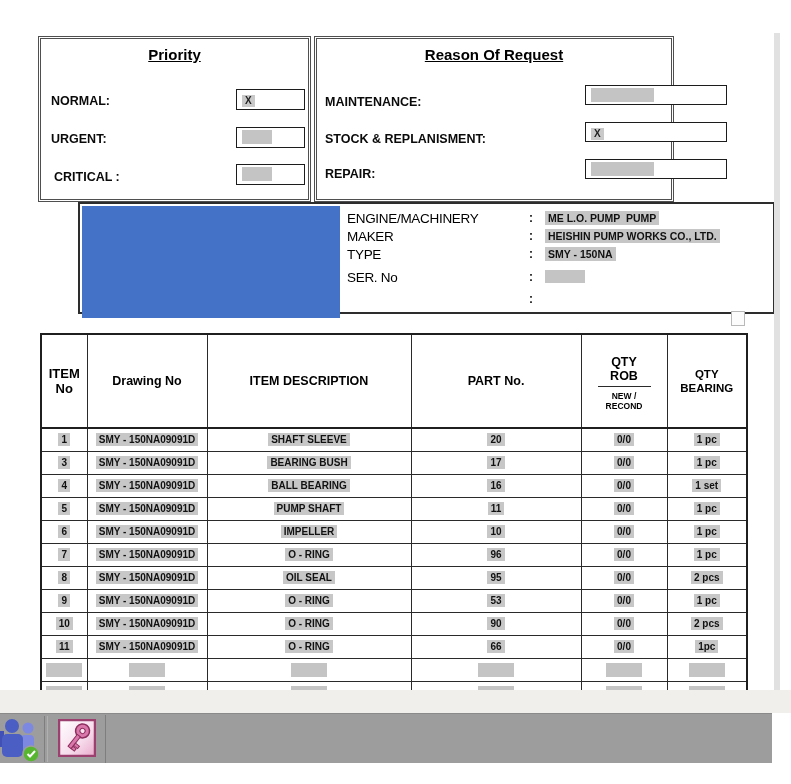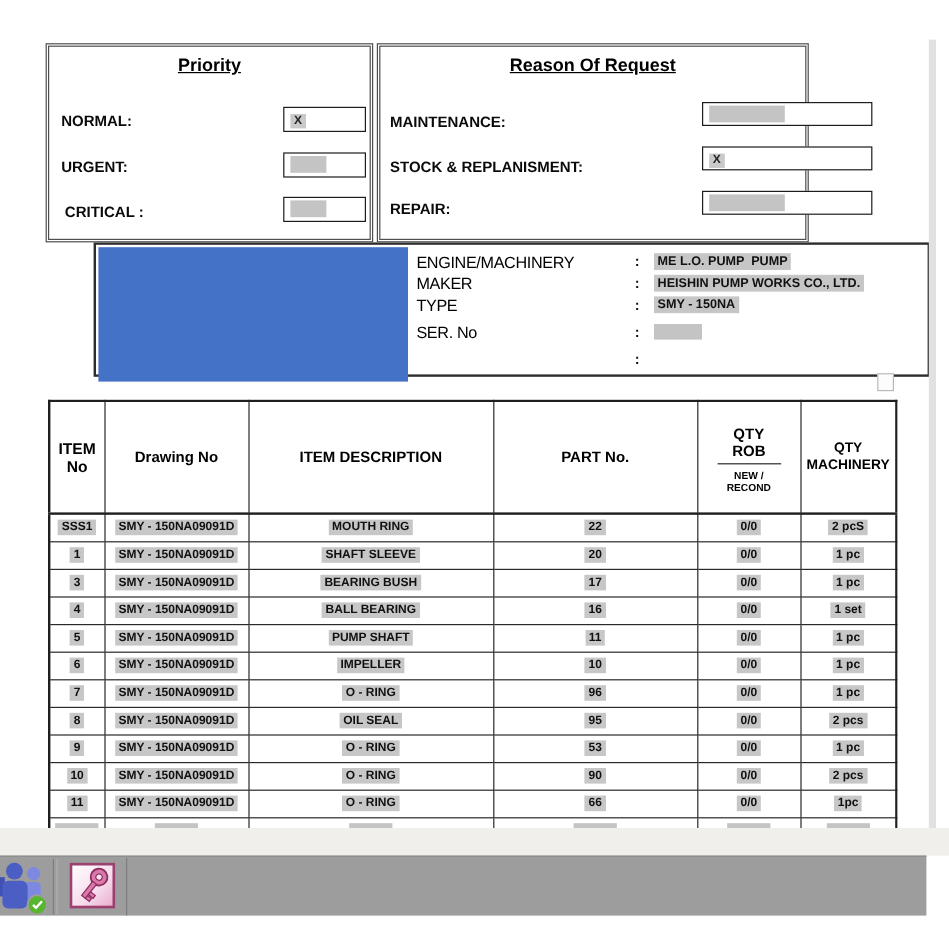--- a/index.html
+++ b/index.html
@@ -144,33 +144,25 @@
           </th>
           <th class="h-one">Drawing No</th>
           <th class="h-one">ITEM DESCRIPTION</th>
           <th class="h-one">PART No.</th>
           <th style="padding:16px">
             <div class="rob-top">QTY ROB</div>
             <div class="rob-sub">NEW / RECOND</div>
           </th>
           <th class="h-req">
             <div>QTY</div>
-            <div>MACHINERY</div>
+            <div>BEARING</div>
           </th>
         </tr>
       </thead>
       <tbody>
-          <tr>
-    <td><span class="hl">SSS1</span></td>
-    <td><span class="hl">SMY - 150NA09091D</span></td>
-    <td><span class="hl">MOUTH RING</span></td>
-    <td><span class="hl">22</span></td>
-    <td><span class="hl">0/0</span></td>
-    <td><span class="hl">2 pcS</span></td>
-  </tr>
           <tr>
     <td><span class="hl">1</span></td>
     <td><span class="hl">SMY - 150NA09091D</span></td>
     <td><span class="hl">SHAFT SLEEVE</span></td>
     <td><span class="hl">20</span></td>
     <td><span class="hl">0/0</span></td>
     <td><span class="hl">1 pc</span></td>
   </tr>
           <tr>
     <td><span class="hl">3</span></td>

